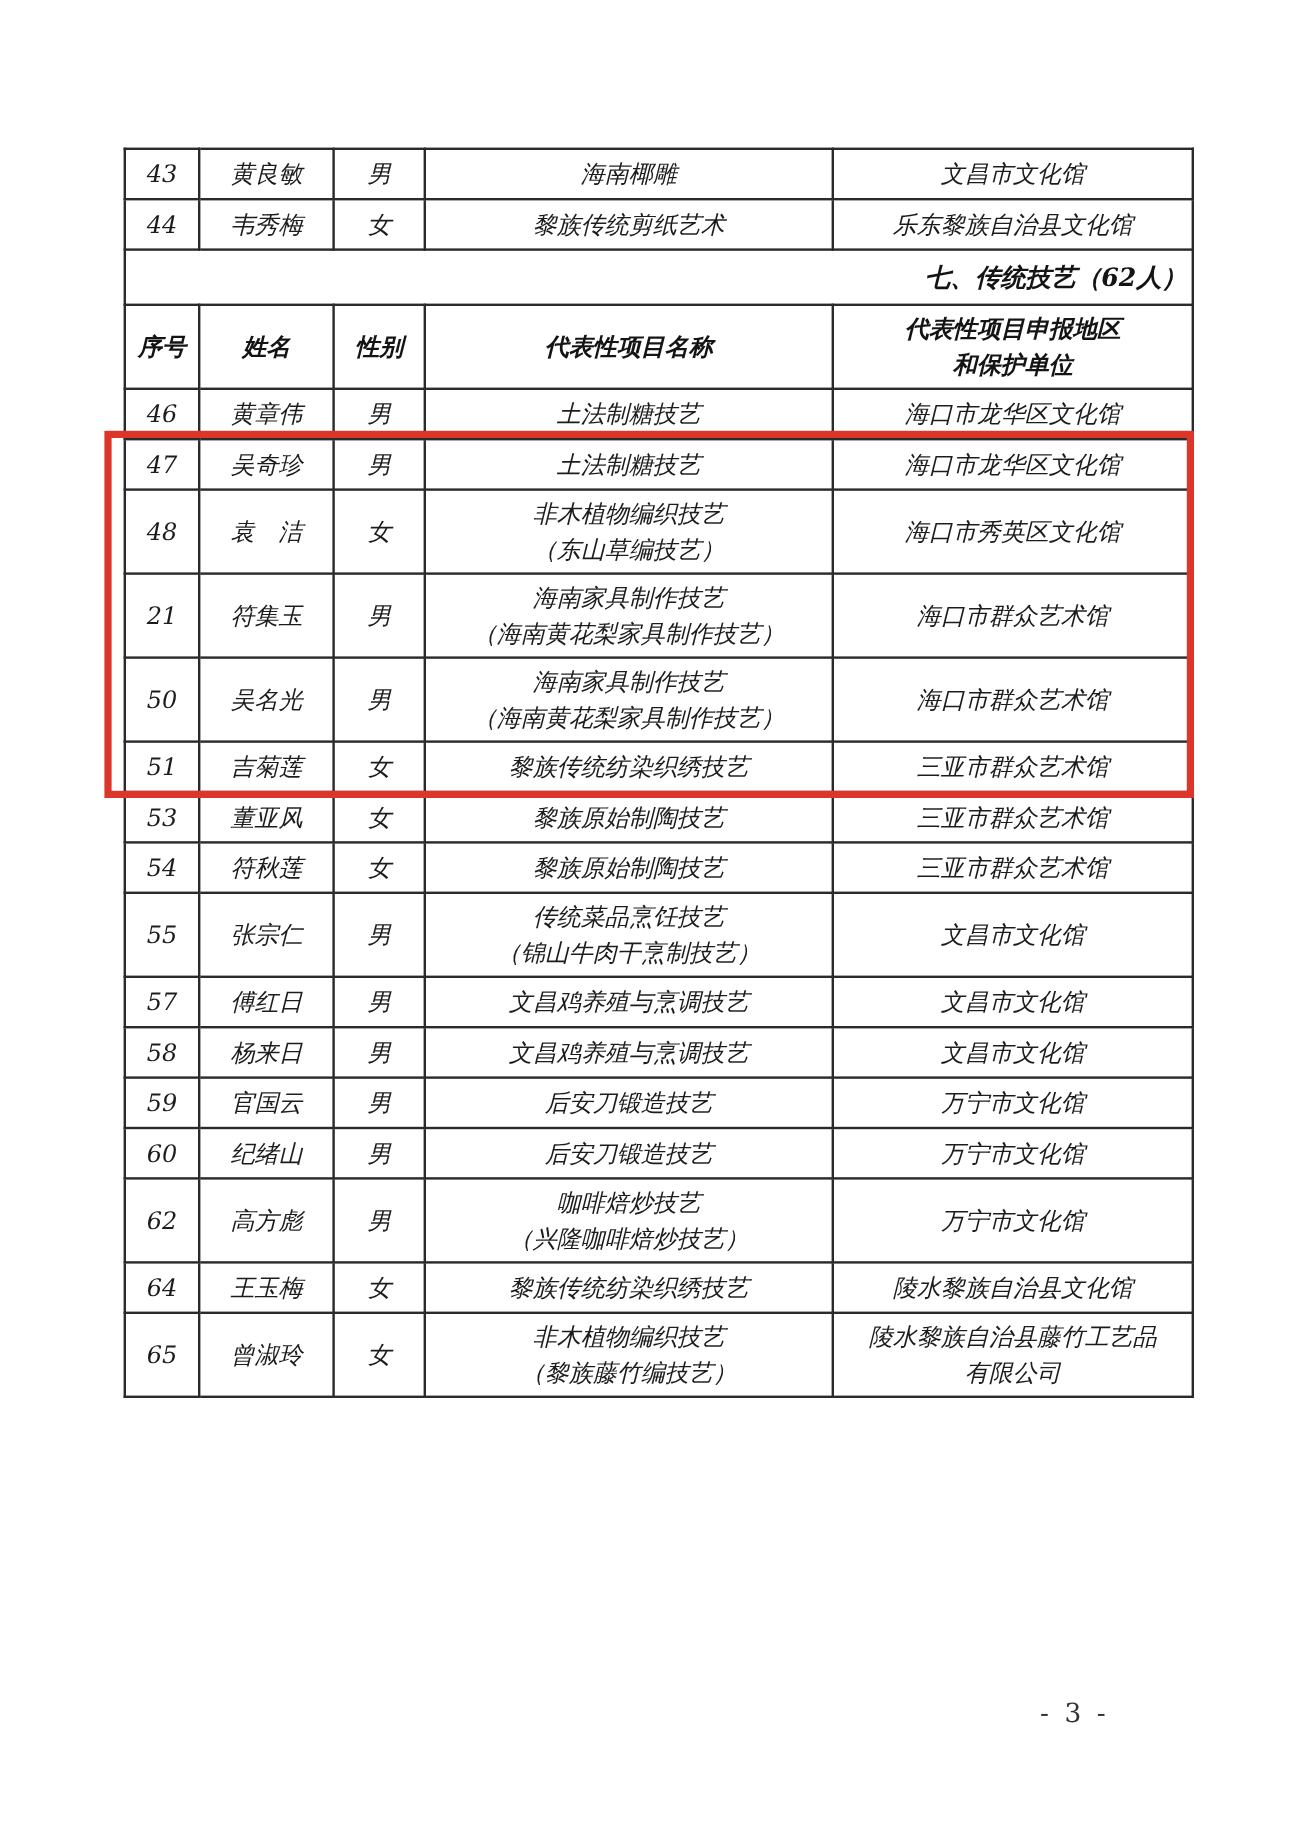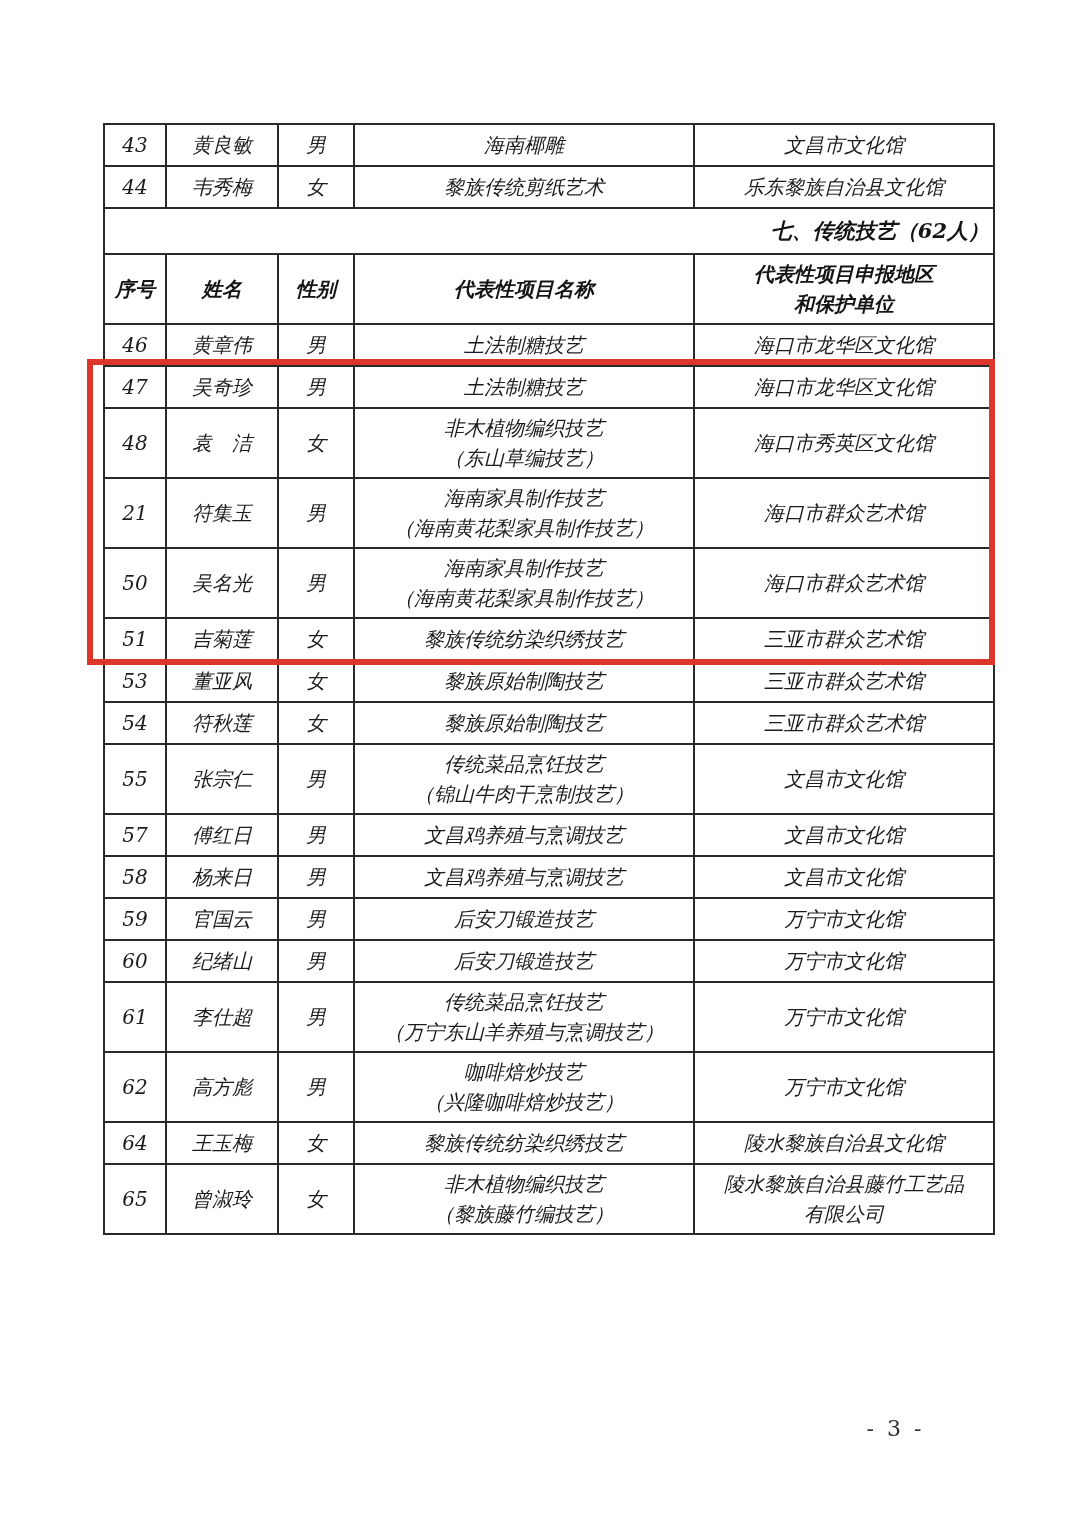--- a/index.html
+++ b/index.html
@@ -348,38 +348,20 @@
           </td>
           <td>
             <div>后安刀锻造技艺</div>
           </td>
           <td>
             <div>万宁市文化馆</div>
           </td>
         </tr>
         <tr>
           <td>
-            <div>61</div>
-          </td>
-          <td>
-            <div>李仕超</div>
-          </td>
-          <td>
-            <div>男</div>
-          </td>
-          <td>
-            <div>传统菜品烹饪技艺</div>
-            <div>（万宁东山羊养殖与烹调技艺）</div>
-          </td>
-          <td>
-            <div>万宁市文化馆</div>
-          </td>
-        </tr>
-        <tr>
-          <td>
             <div>62</div>
           </td>
           <td>
             <div>高方彪</div>
           </td>
           <td>
             <div>男</div>
           </td>
           <td>
             <div>咖啡焙炒技艺</div>

